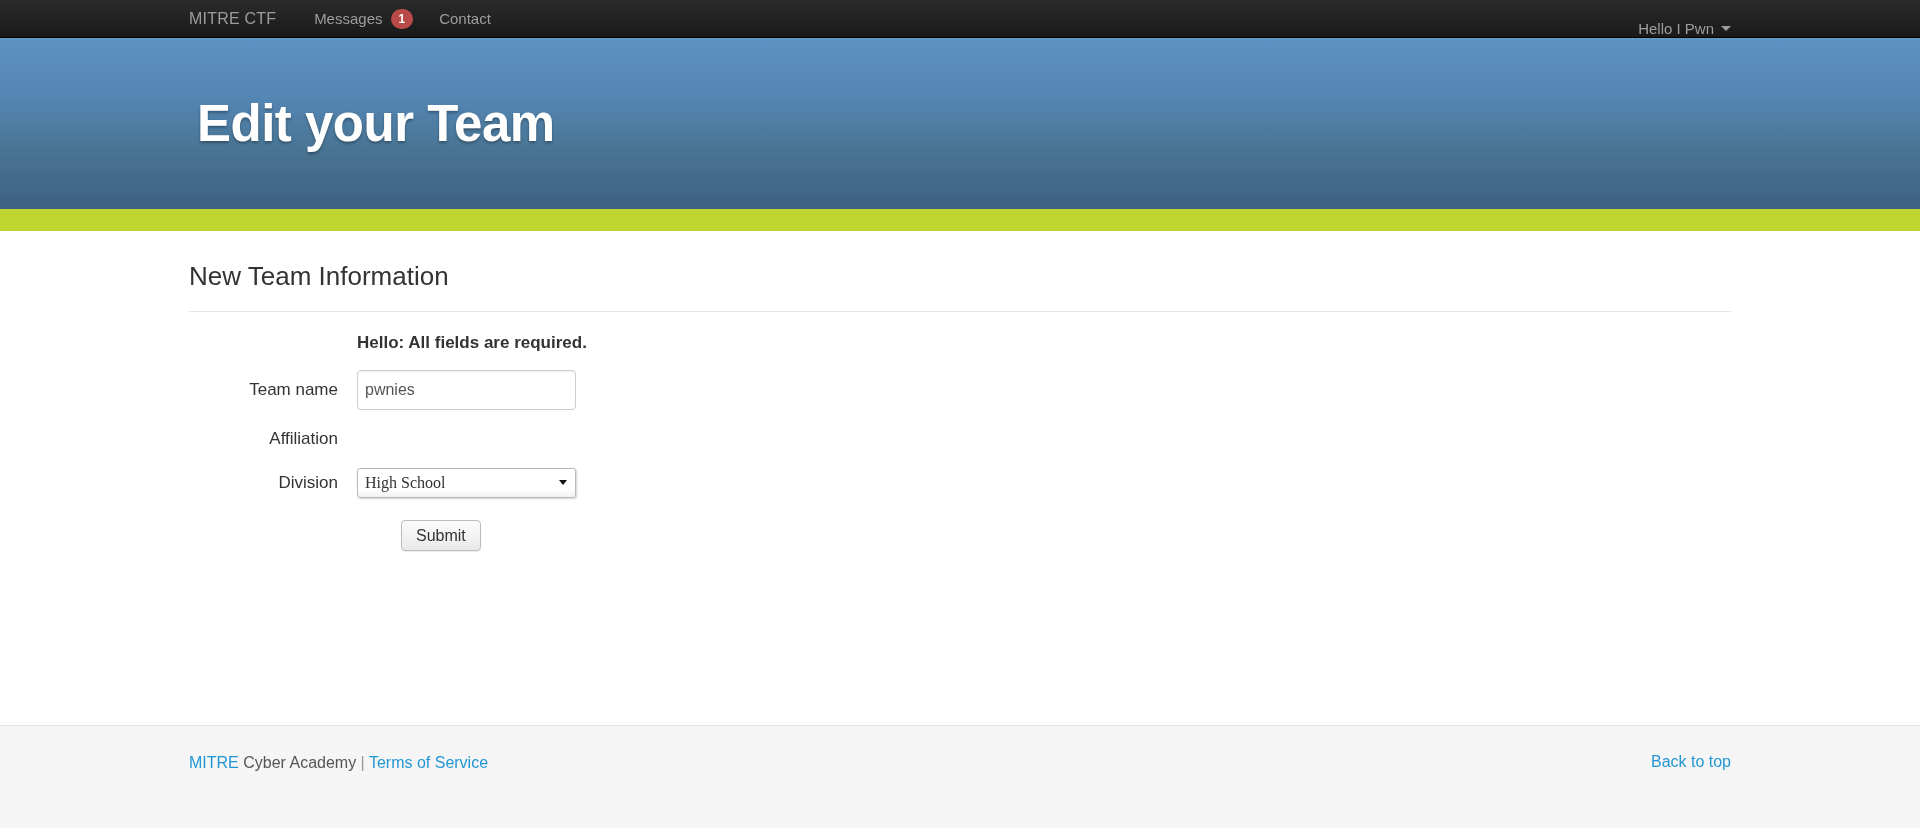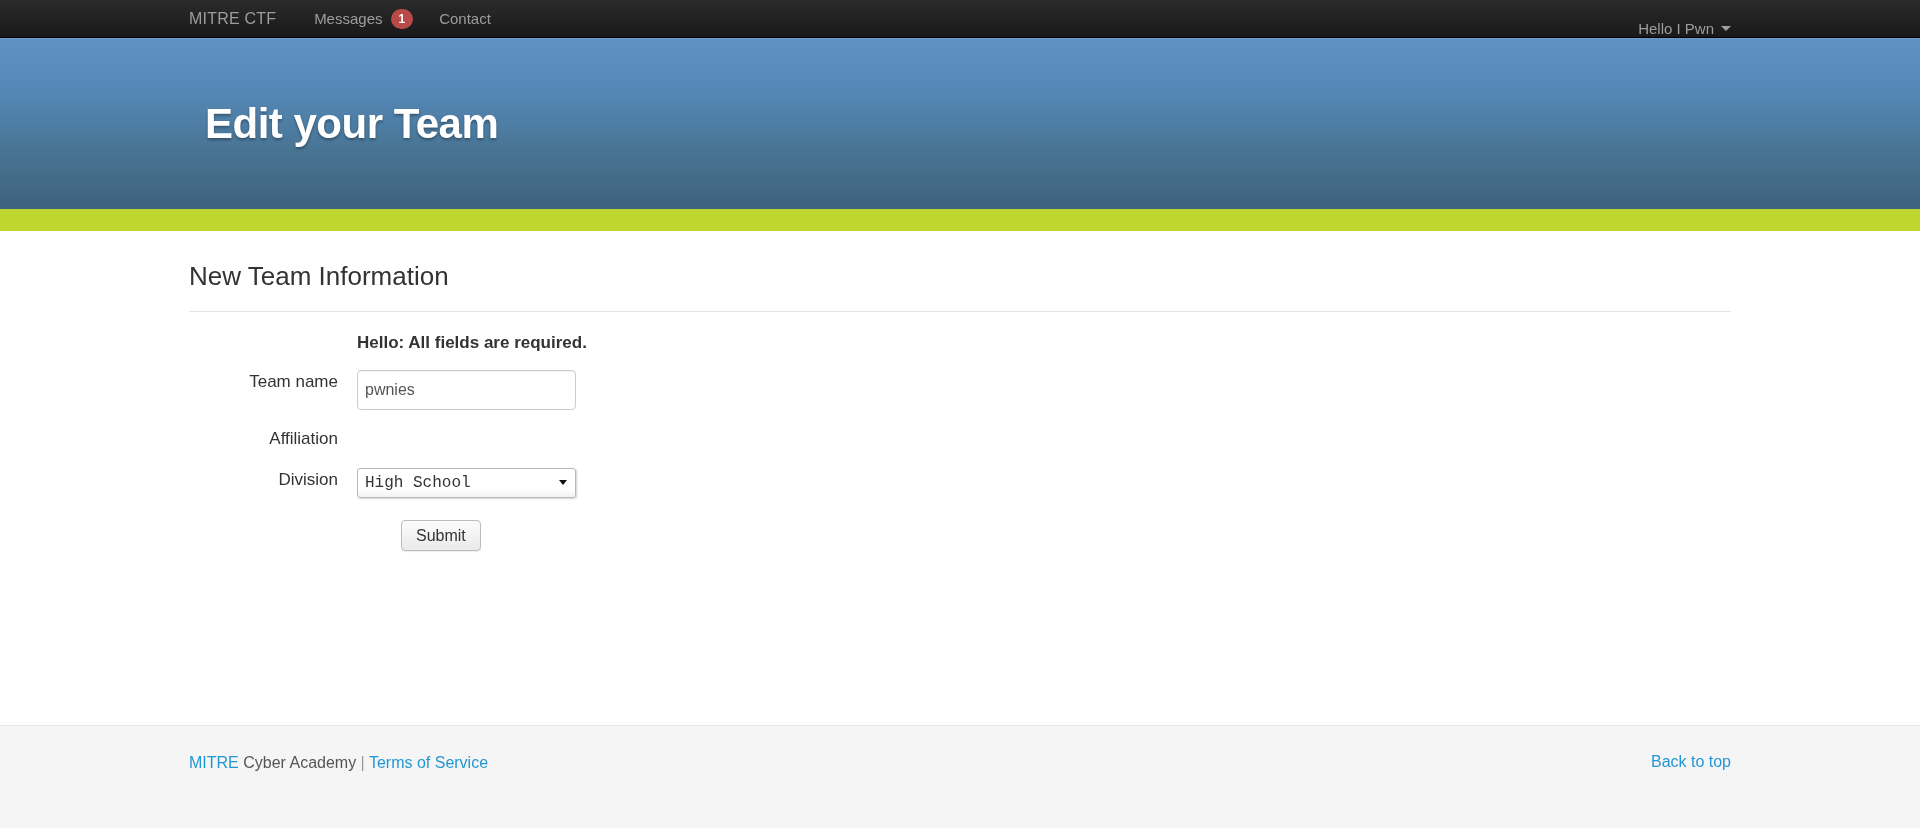--- a/index.html
+++ b/index.html
@@ -86,24 +86,24 @@
     display: flex;
     align-items: center;
     box-shadow: inset 0 1px 0 rgba(255,255,255,0.08);
   }
   .hero-inner {
     width: 1542px;
     margin: 0 auto;
   }
   .hero-title {
     color: #ffffff;
-    font-size: 42px;
+    font-size: 51px;
     font-weight: bold;
     line-height: 1;
-    margin: 16px;
+    margin: 8px;
     text-shadow: 0 2px 3px rgba(0,0,0,0.32);
     letter-spacing: -0.5px;
   }
   .divider-bar {
     height: 22px;
     background: #bed62f;
   }
 
   
   .content {
@@ -123,20 +123,21 @@
     border: 0;
     border-top: 1px solid #e5e5e5;
     margin: 11px 0 0 0;
   }
 
   .form-area {
     padding-top: 21px;
   }
   .form-row {
     display: flex;
+    align-items: center;
     margin-bottom: 17px;
   }
   .form-label {
     width: 149px;
     text-align: right;
     padding-right: 19px;
     font-size: 17px;
     color: #333333;
     line-height: 1.4;
   }
@@ -171,21 +172,21 @@
   .select-wrap {
     position: relative;
     width: 219px;
     height: 30px;
   }
   .select-box {
     width: 219px;
     height: 30px;
     box-sizing: border-box;
     padding: 2px 22px 2px 7px;
-    font-family: Liberation Mono, monospace;
+    font-family: Liberation Serif, serif;
     font-size: 16px;
     color: #333333;
     background: linear-gradient(to bottom, #ffffff 0%, #ffffff 72%, #f2f2f2 100%);
     border: 1px solid #b8b8b8;
     border-radius: 3px;
     box-shadow: 1px 1px 2px rgba(0,0,0,0.18);
     display: flex;
     align-items: center;
   }
   .select-arrow {

